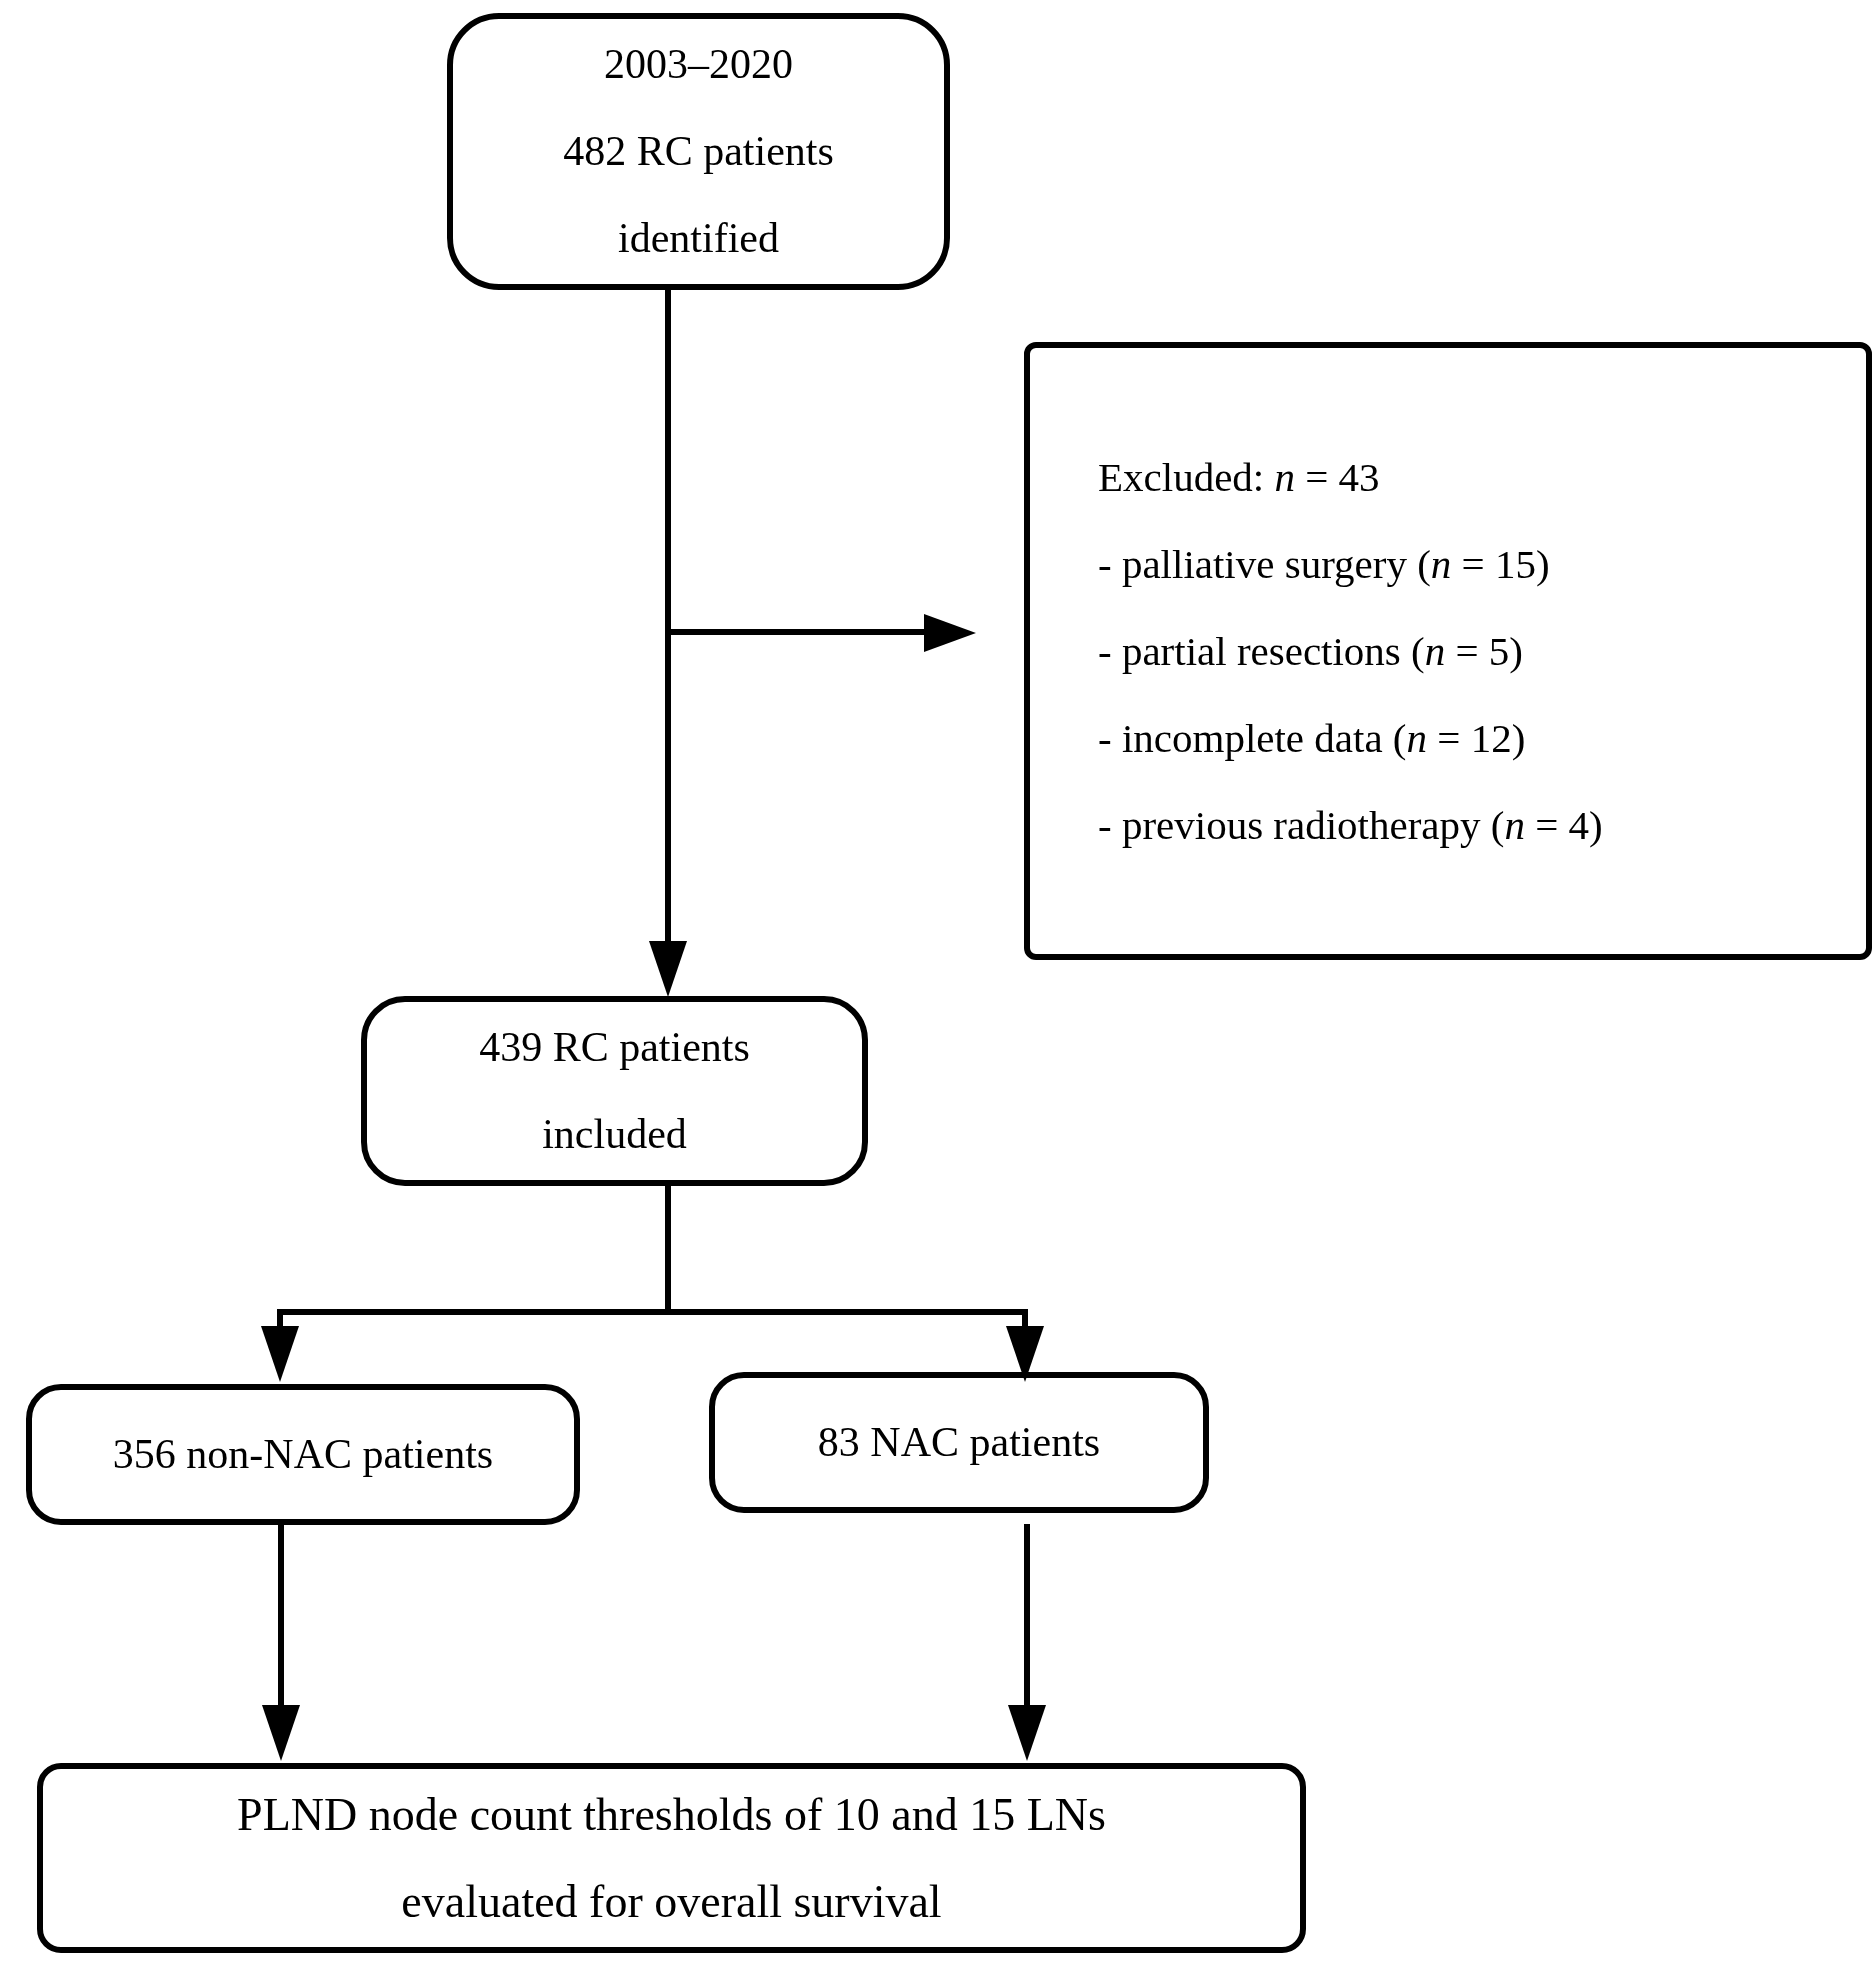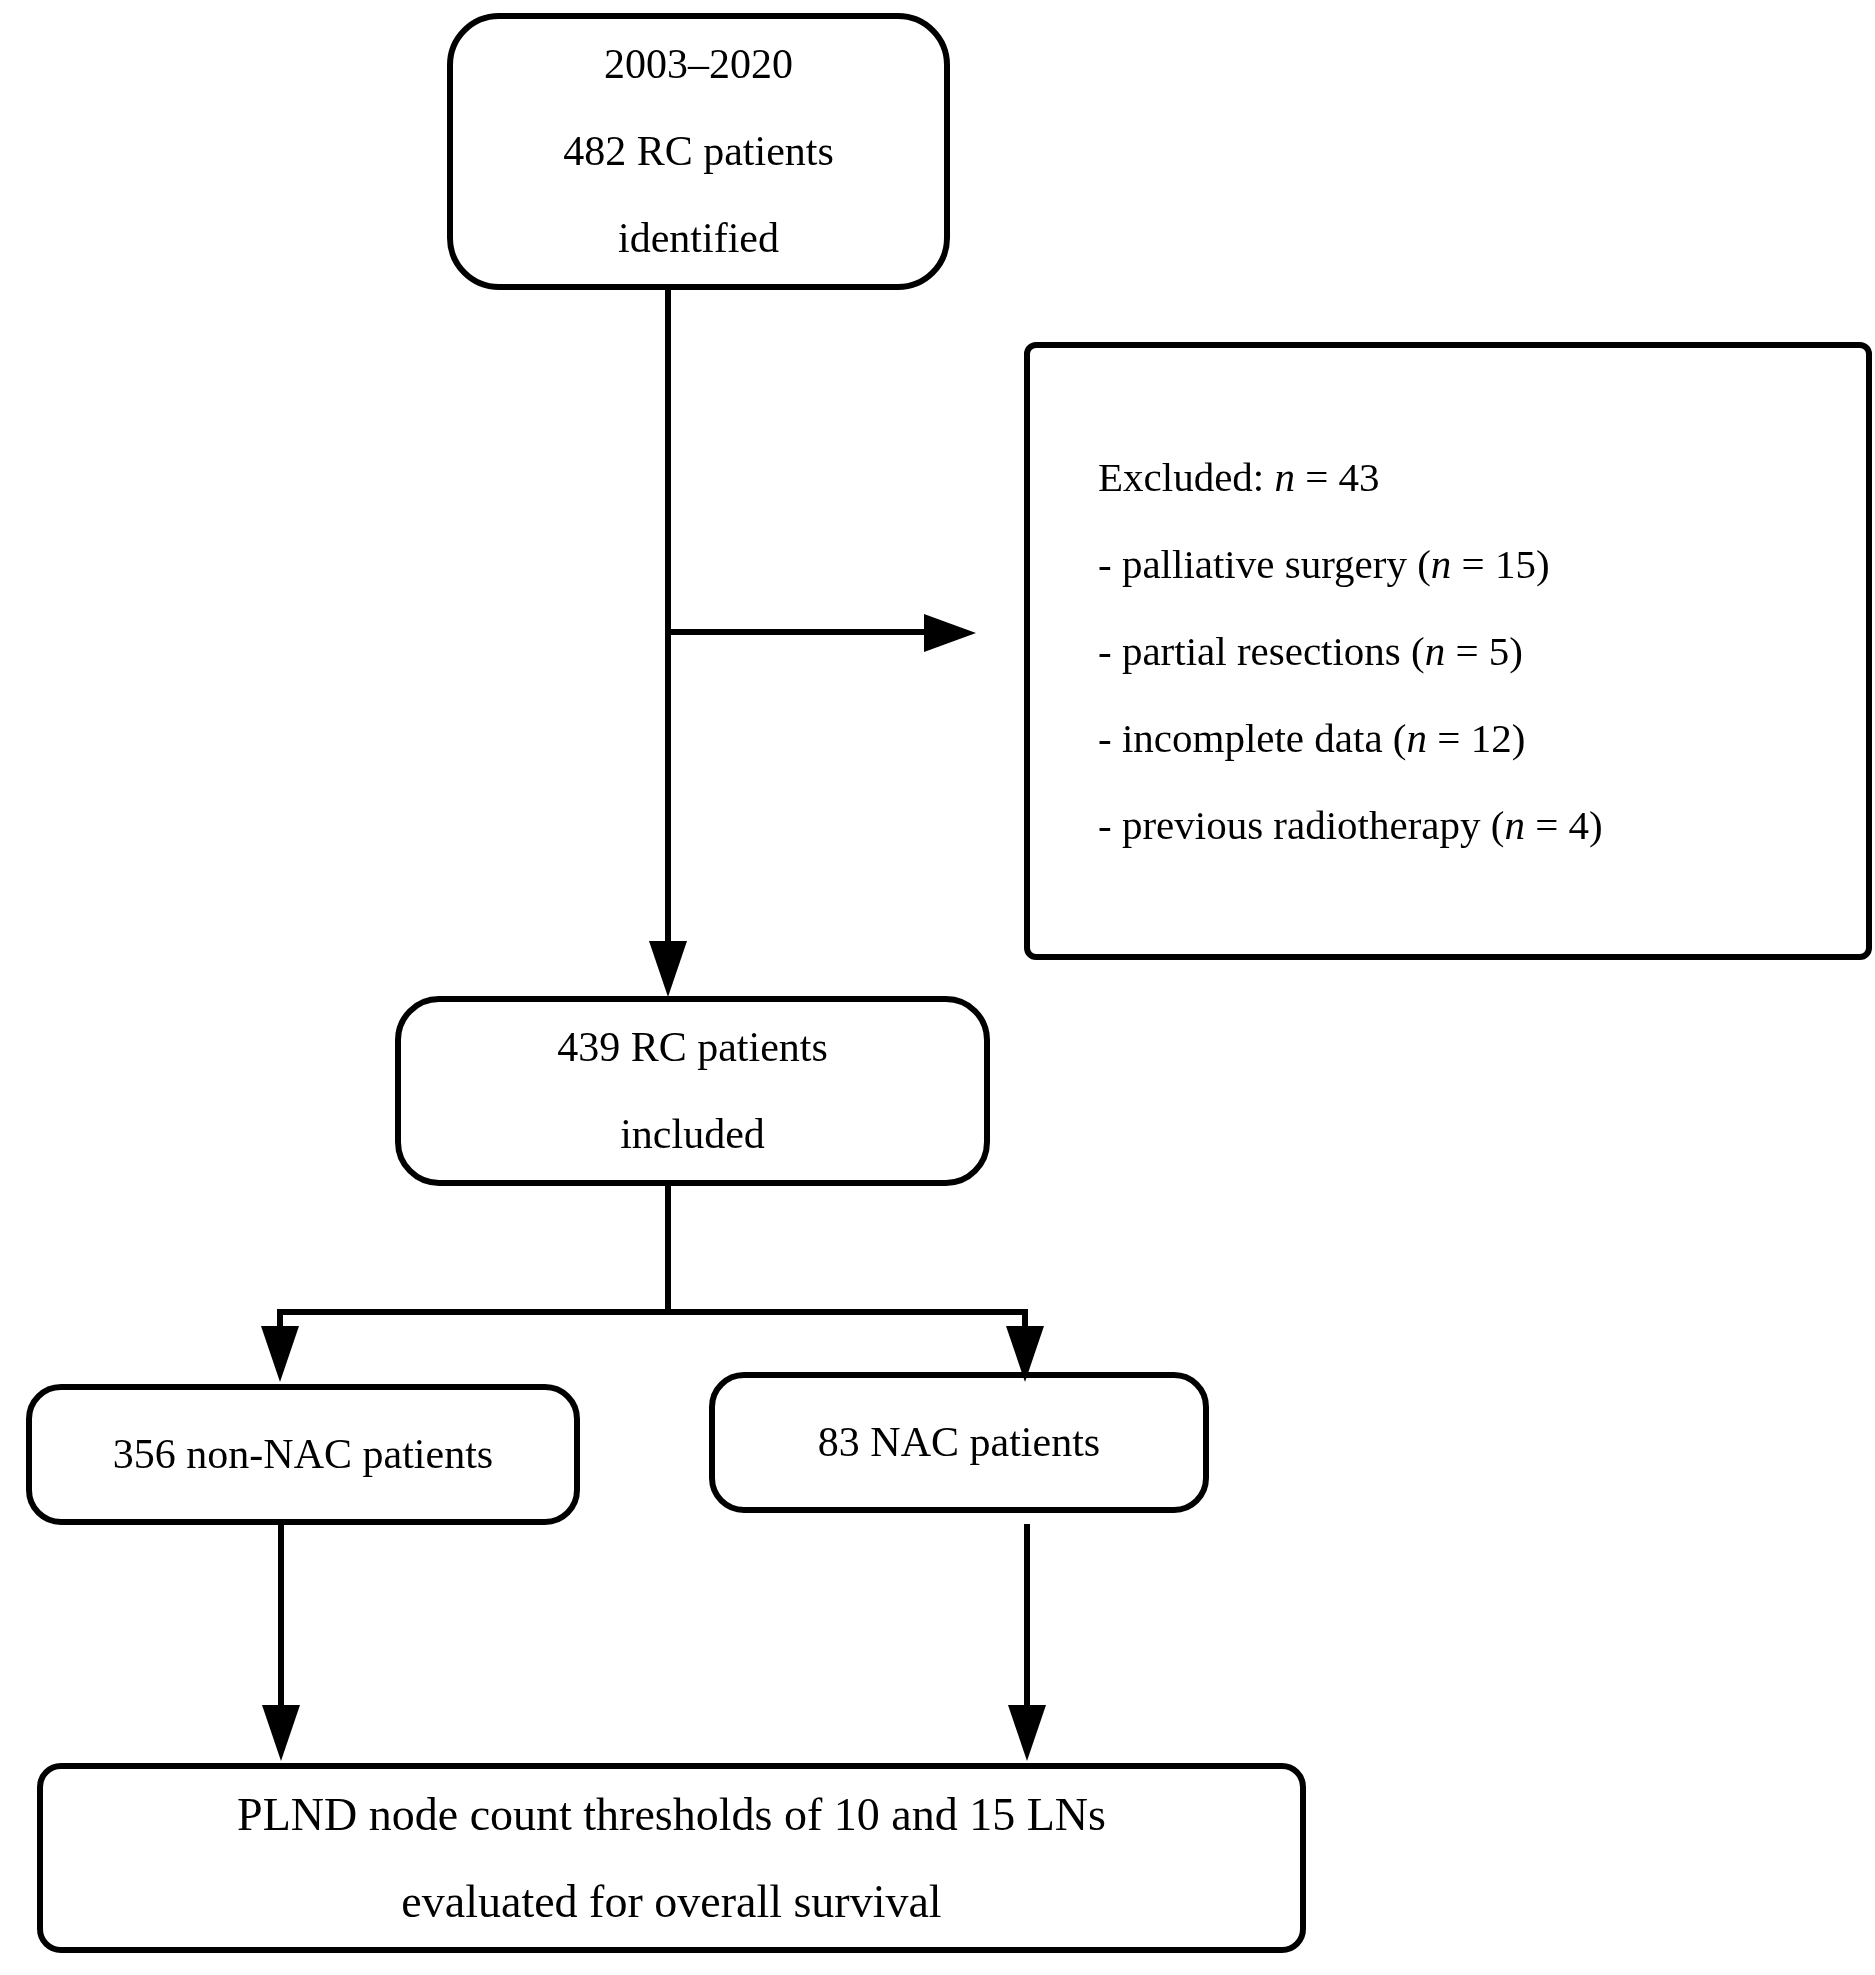--- a/index.html
+++ b/index.html
@@ -22,21 +22,21 @@
     align-items: center;
     justify-content: center;
     text-align: center;
     font-size: 42px;
     line-height: 87px;
   }
   .box .bline { white-space: nowrap; }
   .box-identified { left: 426px;  top: 13px;   width: 503px; height: 277px;  border-radius: 52px; margin-left: 21px; }
   .box-excluded   { left: 979px; top: 342px;  width: 848px; height: 618px; border-radius: 12px;
                     align-items: flex-start; text-align: left; padding-left: 68px; font-size: 41px; margin-left: 45px; }
-  .box-included   { left: 361px;  top: 996px; width: 595px; height: 190px;  border-radius: 44px; margin-left: 34px; }
+  .box-included   { left: 361px;  top: 996px; width: 507px; height: 190px;  border-radius: 44px; }
   .box-nonnac     { left: 26px;   top: 1384px; width: 554px; height: 141px;  border-radius: 35px; }
   .box-nac        { left: 709px; top: 1372px; width: 500px; height: 141px;  border-radius: 35px; }
   .box-outcome    { left: 37px;   top: 1763px; width: 1269px; height: 190px;  border-radius: 24px; font-size: 46px; }
   .nvar { font-style: italic; }
   .conn { position: absolute; background: #000000; }
   .arrowhead { position: absolute; width: 0; height: 0; }
   .arrow-down  { border-left: 19px solid transparent; border-right: 19px solid transparent; border-top: 56px solid #000000; }
   .arrow-right { border-top: 19px solid transparent; border-bottom: 19px solid transparent; border-left: 52px solid #000000; }
   
   .v-top-to-included { left: 665px; top: 290px;  width: 5.6px; height: 653px; }

